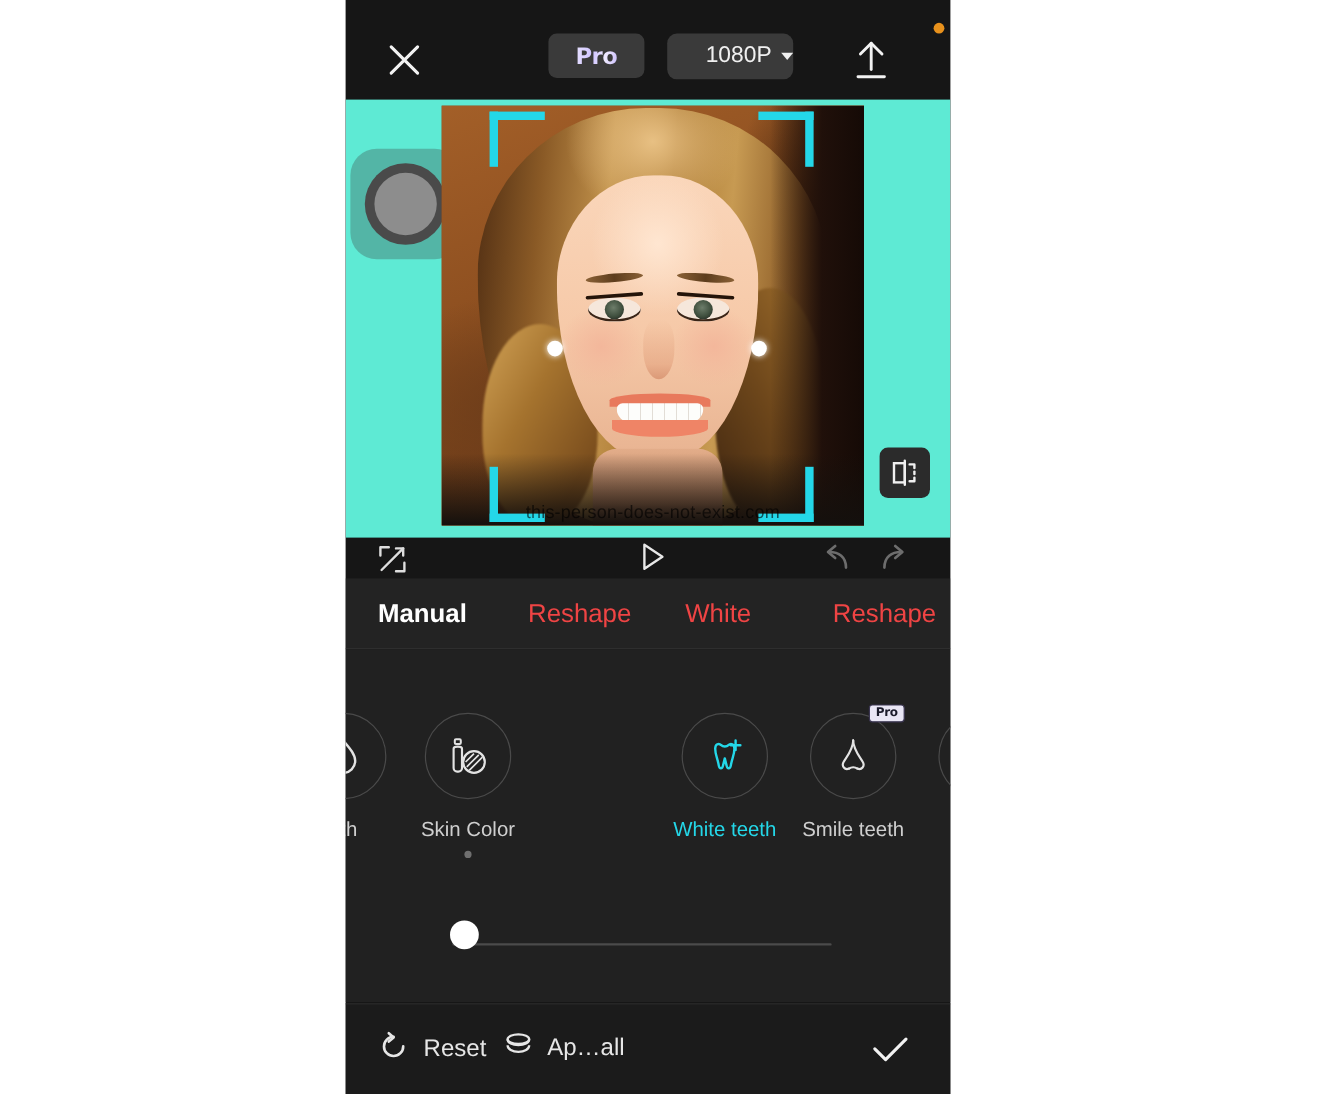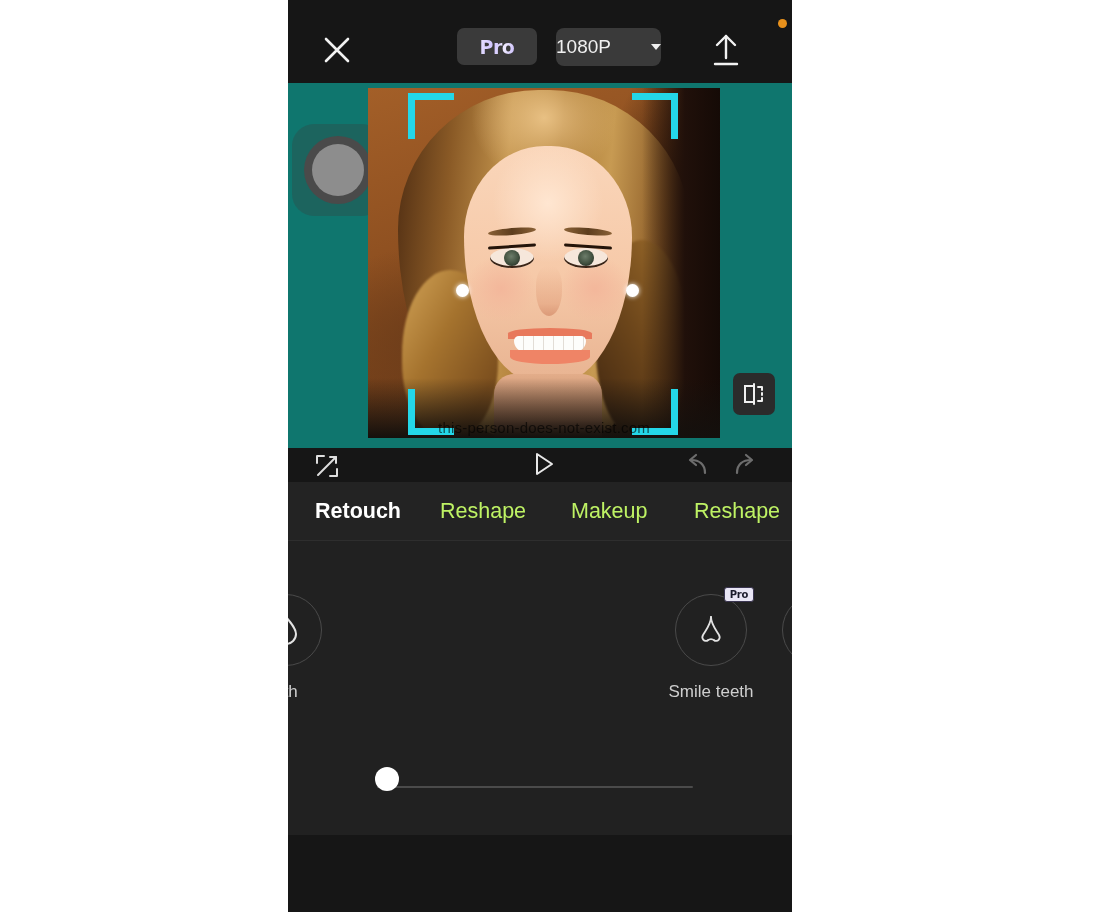--- a/index.html
+++ b/index.html
@@ -42,21 +42,21 @@
     letter-spacing: -0.5px;
     background: linear-gradient(100deg,#e8e2ff 0%,#cfc3ff 40%,#efeaff 70%,#c9bcfb 100%);
     -webkit-background-clip: text; background-clip: text;
     -webkit-text-fill-color: transparent; color: #ded6ff;
     font-family: "DejaVu Sans", sans-serif;
   }
   .res-btn {
     position: absolute; left: 268px; top: 19px;
     width: 105px; height: 38px;
     background: #3a3a3a; border-radius: 8px;
-    display: flex; align-items: center; justify-content: space-between;
+    display: flex; align-items: center; justify-content: flex-end;
     gap: 8px; cursor: pointer;
   }
   .res-btn .lbl { color: #f0f0f0; font-size: 19px; }
   .caret {
     width: 0; height: 0;
     border-left: 5.5px solid transparent;
     border-right: 5.5px solid transparent;
     border-top: 6px solid #f0f0f0;
   }
   .export-btn {
@@ -66,21 +66,21 @@
   .orange-dot {
     position: absolute; right: 5px; top: 10px;
     width: 9px; height: 9px; border-radius: 50%;
     background: #e8911c;
   }
 
   
   .canvas-area {
     position: absolute; left: 0; top: 83px;
     width: 504px; height: 365px;
-    background: #0f766e;
+    background: #5eead4;
   }
   .blur-circle-wrap {
     position: absolute; left: 4px; top: 41px;
     width: 92px; height: 92px;
     border-radius: 22px;
     background: rgba(60,60,60,0.30);
   }
   .blur-circle {
     position: absolute; left: 12px; top: 12px;
     width: 68px; height: 68px; border-radius: 50%;
@@ -215,21 +215,21 @@
   .redo-ic   { left: 443px; top: 5px; }
 
   
   .tabs {
     position: absolute; left: 0; top: 482px;
     width: 504px; height: 59px;
     background: #232323;
     display: flex; align-items: center;
   }
   .tab {
-    color: #bef264; font-size: 21.5px; cursor: pointer;
+    color: #ef4444; font-size: 21.5px; cursor: pointer;
     position: absolute; white-space: nowrap;
   }
   .tab.active { color: #ffffff; font-weight: bold; }
   .tab0 { left: 27px; }
   .tab1 { left: 152px; }
   .tab2 { left: 283px; }
   .tab3 { left: 406px; }
   .tabs-divider {
     position:absolute; left:0; bottom:0; width:504px; height:1px;
     background:#2e2e2e;
@@ -403,40 +403,63 @@
     </div>
     <div class="icon-btn redo-ic">
       <svg width="28" height="26" viewBox="0 0 28 26">
         <path d="M6 20 C6 11 12 7 20 7" stroke="#6d6d6d" stroke-width="2.2" fill="none" stroke-linecap="round"></path>
         <path d="M15 2 L21 7 L15 12" stroke="#6d6d6d" stroke-width="2.2" fill="none" stroke-linecap="round" stroke-linejoin="round"></path>
       </svg>
     </div>
   </div>
 
   <div class="tabs">
-    <div class="tab tab0 active">Retouch</div>
+    <div class="tab tab0 active">Manual</div>
     <div class="tab tab1">Reshape</div>
-    <div class="tab tab2">Makeup</div>
+    <div class="tab tab2">White</div>
     <div class="tab tab3">Reshape</div>
     <div class="tabs-divider"></div>
   </div>
 
   <div class="tools">
 
     <div class="tool" style="left:-56px">
       <div class="ring">
         <svg width="34" height="34" viewBox="0 0 34 34">
           <path d="M17 4 C11 11 7 16 7 21 A10 10 0 0 0 27 21 C27 16 23 11 17 4 Z" stroke="#e3e3e3" stroke-width="2" fill="none" stroke-linejoin="round"></path>
         </svg>
       </div>
       <div class="lbl">oth</div>
     </div>
 
-
-
+    <div class="tool" style="left:48px">
+      <div class="ring">
+        <svg width="36" height="36" viewBox="0 0 36 36">
+          <rect x="7" y="4" width="5" height="4" rx="1" stroke="#e3e3e3" stroke-width="1.7" fill="none"></rect>
+          <path d="M6 12 C6 9.5 13 9.5 13 12 L13 28 A3 3 0 0 1 10 31 L9 31 A3 3 0 0 1 6 28 Z" stroke="#e3e3e3" stroke-width="1.8" fill="none" stroke-linejoin="round"></path>
+          <circle cx="23" cy="23" r="9" stroke="#e3e3e3" stroke-width="1.8" fill="none"></circle>
+          <path d="M17 27 L27 17 M19 30 L30 19 M16 23 L23 16" stroke="#e3e3e3" stroke-width="1.4"></path>
+        </svg>
+      </div>
+      <div class="lbl">Skin Color</div>
+      <div class="dot"></div>
+    </div>
+
+
+    <div class="tool sel" style="left:262px">
+      <div class="ring">
+        <svg width="36" height="36" viewBox="0 0 36 36">
+          <path d="M10 12 C10 8 13 7 15 9 C16.5 10.5 19.5 10.5 21 9 C23 7 26 8 26 12
+                   C26 17 24 20 23 26 C22.5 29 20 29 19.5 26 L18 20 L16.5 26
+                   C16 29 13.5 29 13 26 C12 20 10 17 10 12 Z" stroke="#24d7e8" stroke-width="2" fill="none" stroke-linejoin="round"></path>
+          <path d="M27 5 L27 13 M23 9 L31 9" stroke="#24d7e8" stroke-width="2" stroke-linecap="round"></path>
+        </svg>
+      </div>
+      <div class="lbl">White teeth</div>
+    </div>
 
     <div class="tool" style="left:369px">
       <div class="ring">
         <svg width="36" height="36" viewBox="0 0 36 36">
           <path d="M18 5 C18 12 13 18 10 23 C8 26.5 11 30 14.5 28.5" stroke="#e3e3e3" stroke-width="1.8" fill="none" stroke-linecap="round"></path>
           <path d="M18 5 C18 12 23 18 26 23 C28 26.5 25 30 21.5 28.5" stroke="#e3e3e3" stroke-width="1.8" fill="none" stroke-linecap="round"></path>
           <path d="M14.5 28.5 C16.5 27 19.5 27 21.5 28.5" stroke="#e3e3e3" stroke-width="1.8" fill="none" stroke-linecap="round"></path>
         </svg>
         <span class="pro-tag">Pro</span>
       </div>
@@ -447,14 +470,42 @@
       <div class="ring"></div>
 
     </div>
 
     <div class="slider-wrap" style="top:234px">
       <div class="slider-track"></div>
       <div class="slider-knob" style="left:87px"></div>
     </div>
   </div>
 
+  <div class="bottombar">
+    <div class="bb-item reset-item">
+      <span>
+        <svg width="30" height="30" viewBox="0 0 30 30">
+          <path d="M23 15 A8 8 0 1 1 15 7" stroke="#e6e6e6" stroke-width="2.2" fill="none" stroke-linecap="round"></path>
+          <path d="M11 4 L15 7.5 L11 11" stroke="#e6e6e6" stroke-width="2.2" fill="none" stroke-linecap="round" stroke-linejoin="round"></path>
+        </svg>
+      </span>
+      <span class="lbl">Reset</span>
+    </div>
+
+    <div class="bb-item apply-item">
+      <span>
+        <svg width="28" height="28" viewBox="0 0 28 28">
+          <ellipse cx="14" cy="9" rx="9" ry="4" stroke="#e6e6e6" stroke-width="1.9" fill="none"></ellipse>
+          <path d="M5 9 C5 12 9 14 14 14 C19 14 23 12 23 9" stroke="#e6e6e6" stroke-width="1.9" fill="none"></path>
+          <path d="M5 14 C5 17.5 9 19.5 14 19.5 C19 19.5 23 17.5 23 14" stroke="#e6e6e6" stroke-width="1.9" fill="none"></path>
+        </svg>
+      </span>
+      <span class="lbl">Ap…all</span>
+    </div>
+
+    <div class="confirm-btn">
+      <svg width="36" height="32" viewBox="0 0 36 32">
+        <path d="M5 15 L14 24 L31 7" stroke="#f2f2f2" stroke-width="2.6" fill="none" stroke-linecap="round" stroke-linejoin="round"></path>
+      </svg>
+    </div>
+  </div>
 
 </div>
 
 </body></html>

